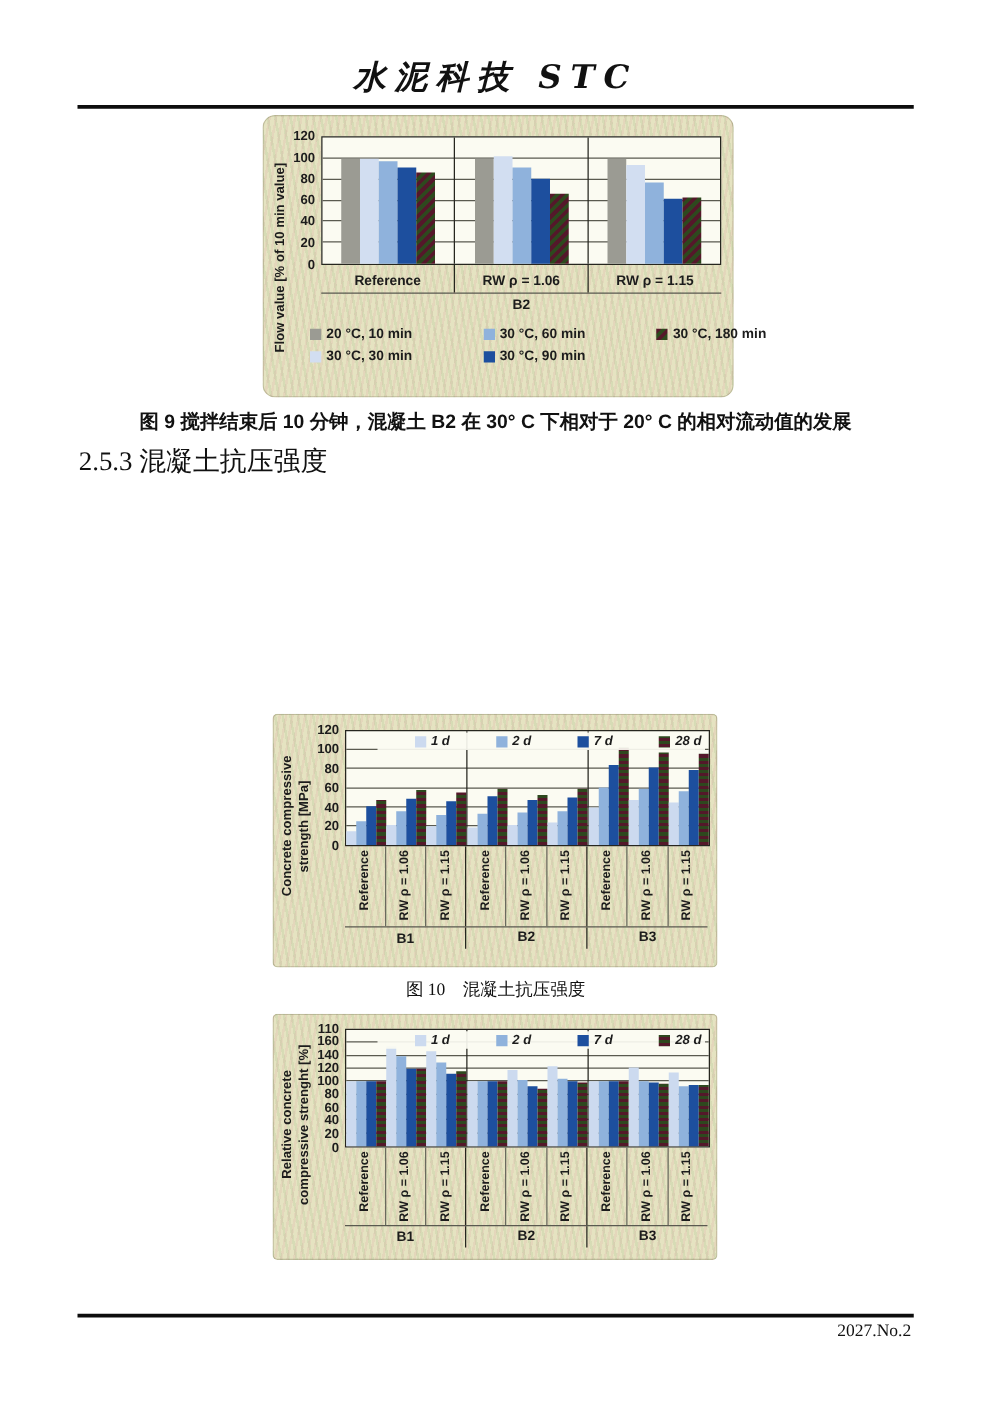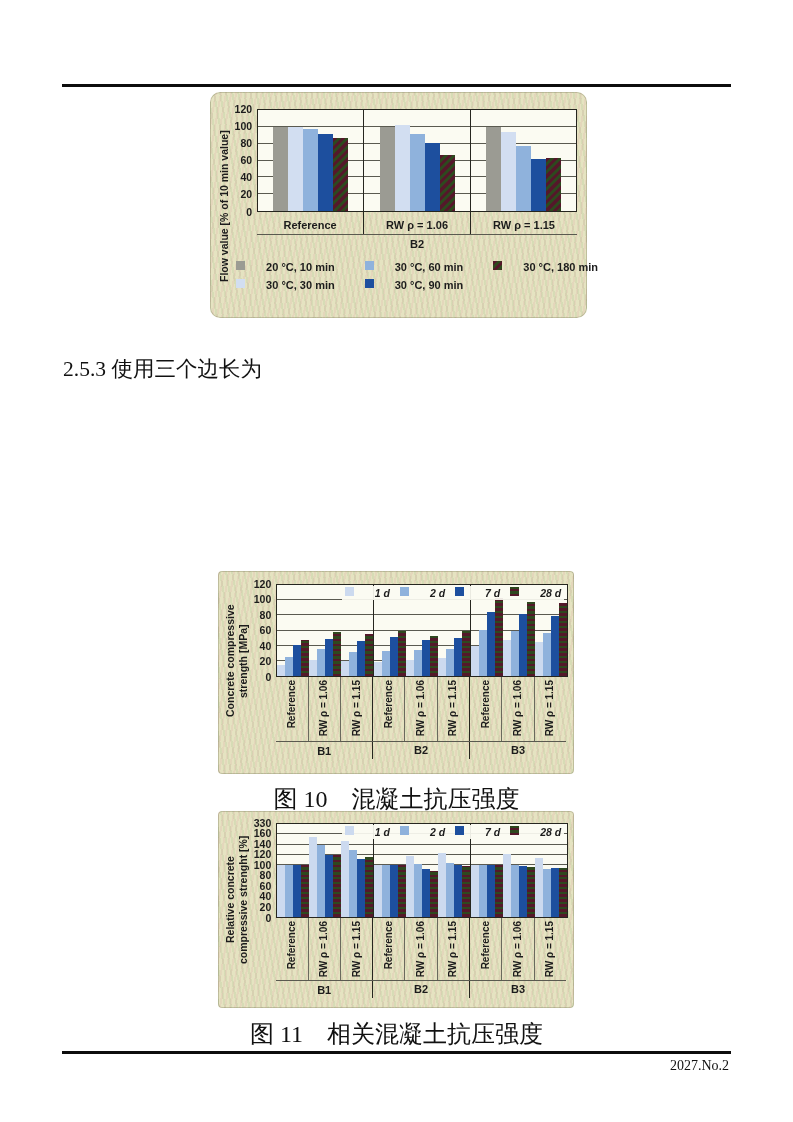--- a/index.html
+++ b/index.html
@@ -24,21 +24,21 @@
   .fig9-caption {
     position:absolute; top:327px; left:40px; right:40px; text-align:center;
     font-family:"Liberation Sans", sans-serif; font-weight:bold; font-size:15.5px;
   }
   .section-heading { position:absolute; top:354px; left:63px; font-size:21.5px; }
   .body-paragraph {
     position:absolute; top:389px; left:63px; width:668px;
     font-size:21.5px; line-height:37.5px; text-align:justify; text-indent:43px;
   }
   .fig10-caption, .fig11-caption {
-    position:absolute; left:40px; right:40px; text-align:center; font-size:24px;
+    position:absolute; left:40px; right:40px; text-align:center; font-size:14px;
   }
   .fig10-caption { top:783px; }
   .fig11-caption { top:1018px; }
 
   
   .figure {
     position:absolute; box-sizing:border-box;
     background-color:#e5e3c1;
     background-image:
       repeating-linear-gradient(100deg, rgba(219,140,152,0.14) 0 2px, rgba(0,0,0,0) 2px 5px),
@@ -96,28 +96,29 @@
     margin-left:26px; margin-top:9px;
     display:grid; grid-template-columns:repeat(3, max-content);
     column-gap:30px; row-gap:6px; justify-content:center;
     font-size:11px;
   }
   .legend-inline {
     position:absolute; top:1px; right:3px; z-index:2;
     display:flex; gap:10px; font-size:10.5px;
     background:rgba(251,251,242,0.92); padding:1px 3px;
   }
-  .lentry { display:flex; align-items:flex-start; gap:21px; white-space:nowrap; }
+  .lentry { display:flex; align-items:center; gap:4px; white-space:nowrap;margin-left:27px; }
   .lm { flex:none; width:9px; height:9px; display:inline-block; }
 </style>
 </head>
 <body>
 
 <div class="page">
 
+  <div class="journal-title">水泥科技 STC</div>
   <div class="header-rule"></div>
 
   <div class="figure" id="fig9">
       <div class="chart-inner">
         <div class="ylabel" style="height: 190px;">Flow value [% of 10 min value]</div>
         <div class="chart-main">
           <div class="plot-row">
             <div class="yticks">
               <span class="ytick" style="bottom: 0%;">0</span>
               <span class="ytick" style="bottom: 16.6667%;">20</span>
@@ -193,22 +194,23 @@
             </span>
             <span class="lentry">
               <span class="lm" style="background: rgb(29, 79, 158);"></span>
               <span>30 °C, 90 min</span>
             </span>
           </div>
         </div>
       </div>
     </div>
 
-
-  <div class="section-heading">2.5.3 使用三个边长为</div>
+  <div class="fig9-caption">图 9 搅拌结束后 10 分钟，混凝土 B2 在 30° C 下相对于 20° C 的相对流动值的发展</div>
+
+  <div class="section-heading">2.5.3 混凝土抗压强度</div>
 
 
   <div class="figure" id="fig10">
       <div class="chart-inner">
         <div class="ylabel" style="height: 150px;">Concrete compressive strength [MPa]</div>
         <div class="chart-main">
           <div class="plot-row">
             <div class="yticks">
               <span class="ytick" style="bottom: 0%;">0</span>
               <span class="ytick" style="bottom: 16.6667%;">20</span>
@@ -358,21 +360,21 @@
             <div class="yticks">
               <span class="ytick" style="bottom: 0%;">0</span>
               <span class="ytick" style="bottom: 11.1111%;">20</span>
               <span class="ytick" style="bottom: 22.2222%;">40</span>
               <span class="ytick" style="bottom: 33.3333%;">60</span>
               <span class="ytick" style="bottom: 44.4444%;">80</span>
               <span class="ytick" style="bottom: 55.5556%;">100</span>
               <span class="ytick" style="bottom: 66.6667%;">120</span>
               <span class="ytick" style="bottom: 77.7778%;">140</span>
               <span class="ytick" style="bottom: 88.8889%;">160</span>
-              <span class="ytick" style="bottom: 100%;">330</span>
+              <span class="ytick" style="bottom: 100%;">110</span>
             </div>
             <div class="plot" style="height: 93px;">
               <div class="gridline" style="bottom: 11.1111%;"></div>
               <div class="gridline" style="bottom: 22.2222%;"></div>
               <div class="gridline" style="bottom: 33.3333%;"></div>
               <div class="gridline" style="bottom: 44.4444%;"></div>
               <div class="gridline" style="bottom: 55.5556%;"></div>
               <div class="gridline" style="bottom: 66.6667%;"></div>
               <div class="gridline" style="bottom: 77.7778%;"></div>
               <div class="gridline" style="bottom: 88.8889%;"></div>
@@ -493,18 +495,17 @@
           </div>
           <div class="grow">
             <div class="gcell">B1</div>
             <div class="gcell">B2</div>
             <div class="gcell">B3</div>
           </div>
         </div>
       </div>
     </div>
 
-  <div class="fig11-caption">图 11　相关混凝土抗压强度</div>
 
   <div class="footer-rule"></div>
   <div class="footer-issue">2027.No.2</div>
 
 </div>
 
 </body></html>

